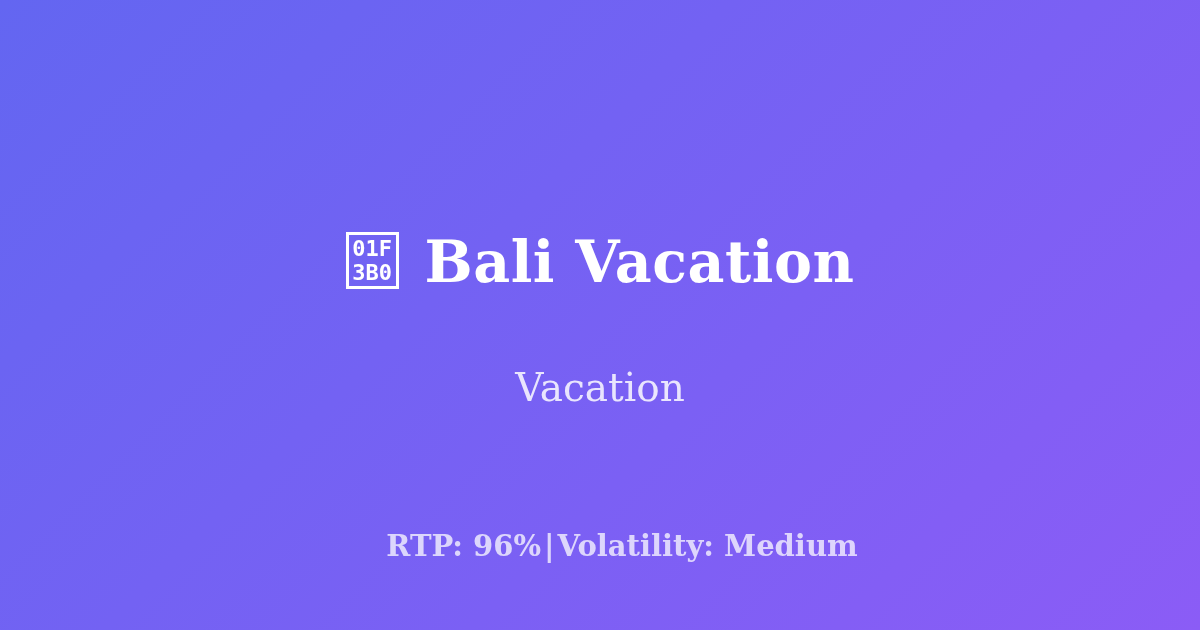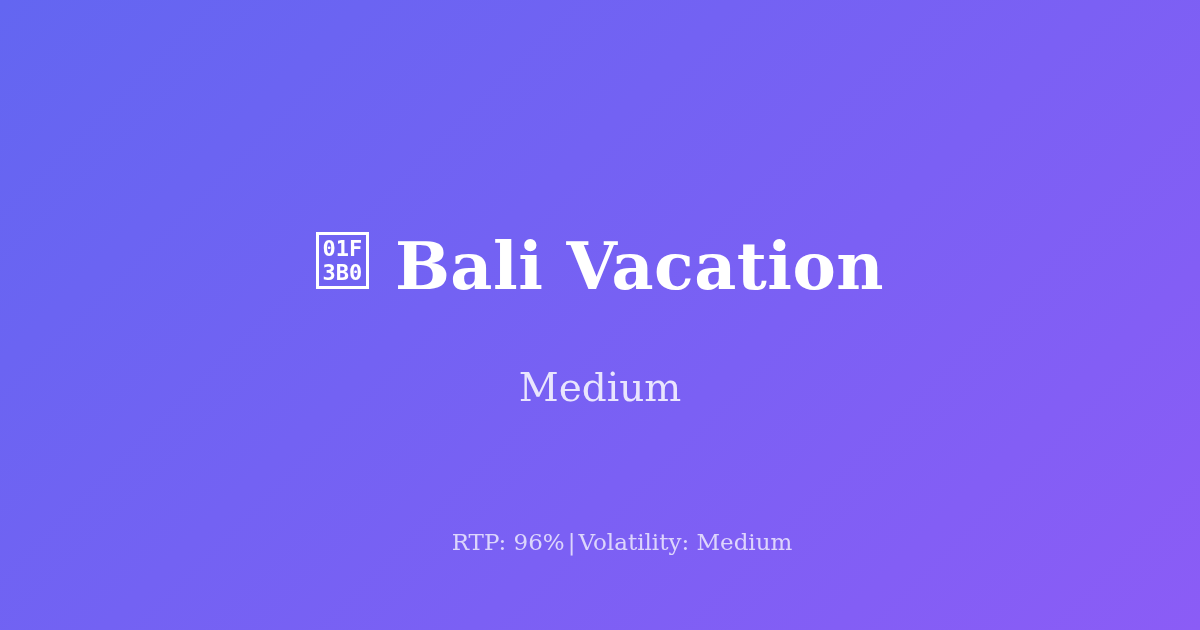--- a/index.html
+++ b/index.html
@@ -56,21 +56,21 @@
   .tofu-glyph .hex-row {
     font-size: 22px;
     font-weight: 700;
     letter-spacing: 0px;
     line-height: 24px;
     display: block;
   }
 
   .game-title {
     font-family: "DejaVu Serif", "Liberation Serif", serif;
-    font-size: 65px;
+    font-size: 57px;
     font-weight: 700;
     color: #ffffff;
     line-height: 1.05;
     white-space: nowrap;
     letter-spacing: 0.5px;
   }
 
   
   .provider {
     position: absolute;
@@ -87,22 +87,22 @@
   }
 
   
   .stats-line {
     position: absolute;
     top: 528px;
     left: 0;
     right: 0;
     text-align: center;
     font-family: "DejaVu Serif", "Liberation Serif", serif;
-    font-size: 23px;
-    font-weight: 400;
+    font-size: 29px;
+    font-weight: 700;
     color: rgba(255, 255, 255, 0.74);
     line-height: 1.3;
     white-space: nowrap;
     margin-left: 44px;
   }
 
   .stats-line .sep {
     padding: 0 3px;
   }
 </style>
@@ -114,19 +114,19 @@
   <div class="title-row">
 
     <span class="tofu-glyph">
       <span class="hex-row">01F</span>
       <span class="hex-row">3B0</span>
     </span>
 
     <h1 class="game-title">Bali Vacation</h1>
   </div>
 
-  <div class="provider">Medium</div>
+  <div class="provider">Vacation</div>
 
   <div class="stats-line">
     <span>RTP: 96%</span><span class="sep">|</span><span>Volatility: Medium</span>
   </div>
 
 </div>
 
 </body></html>

